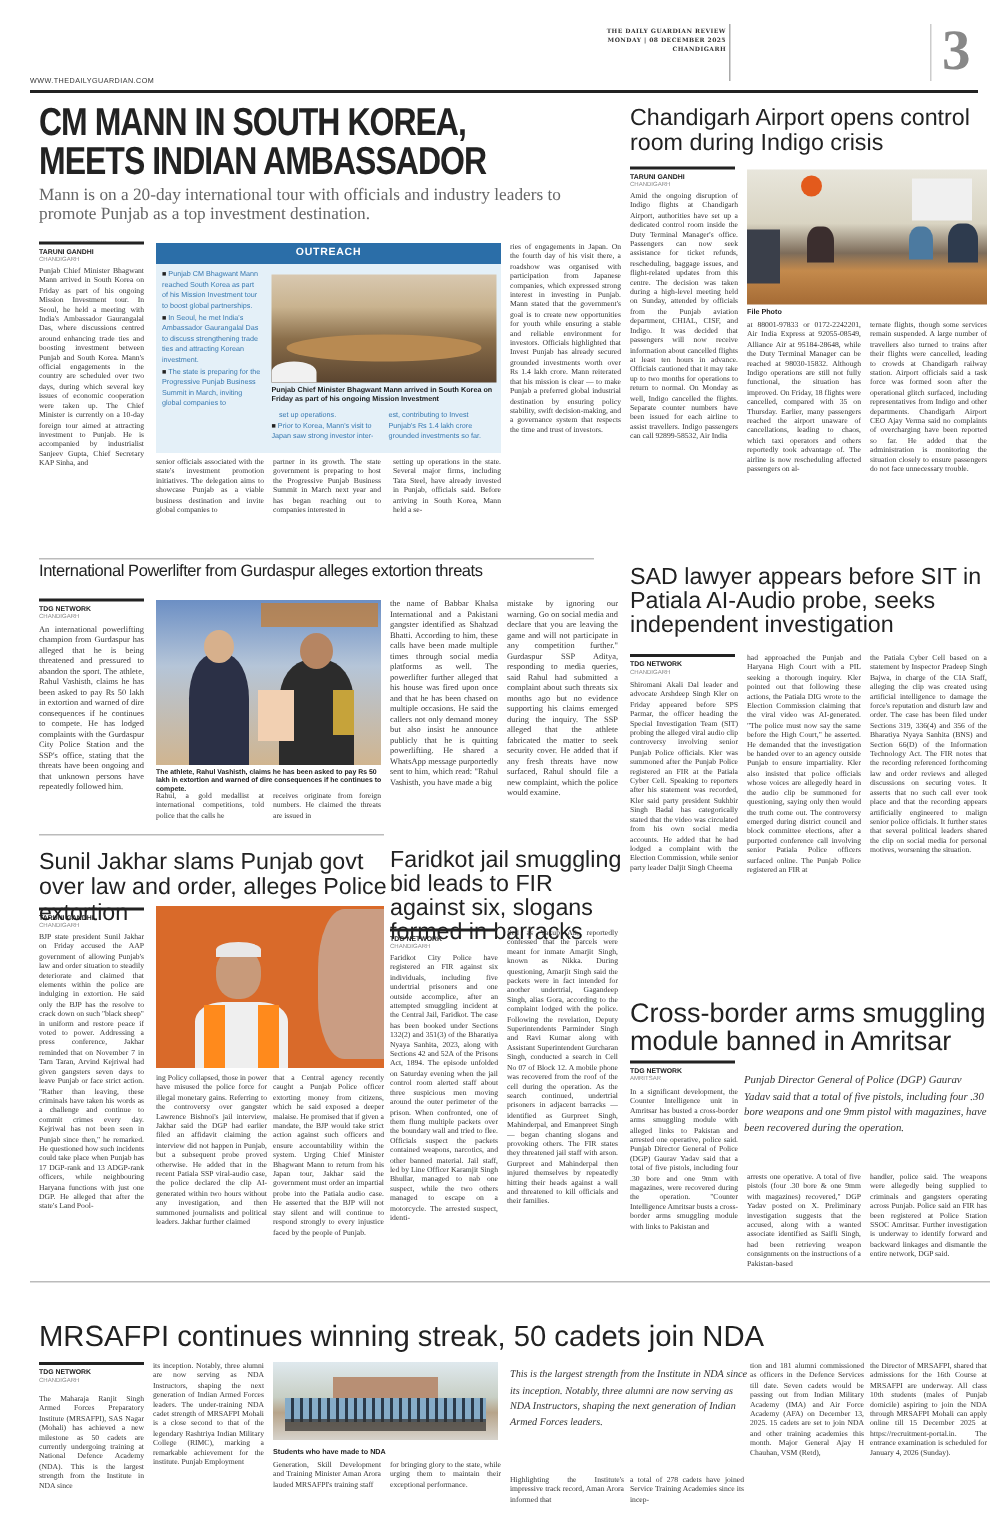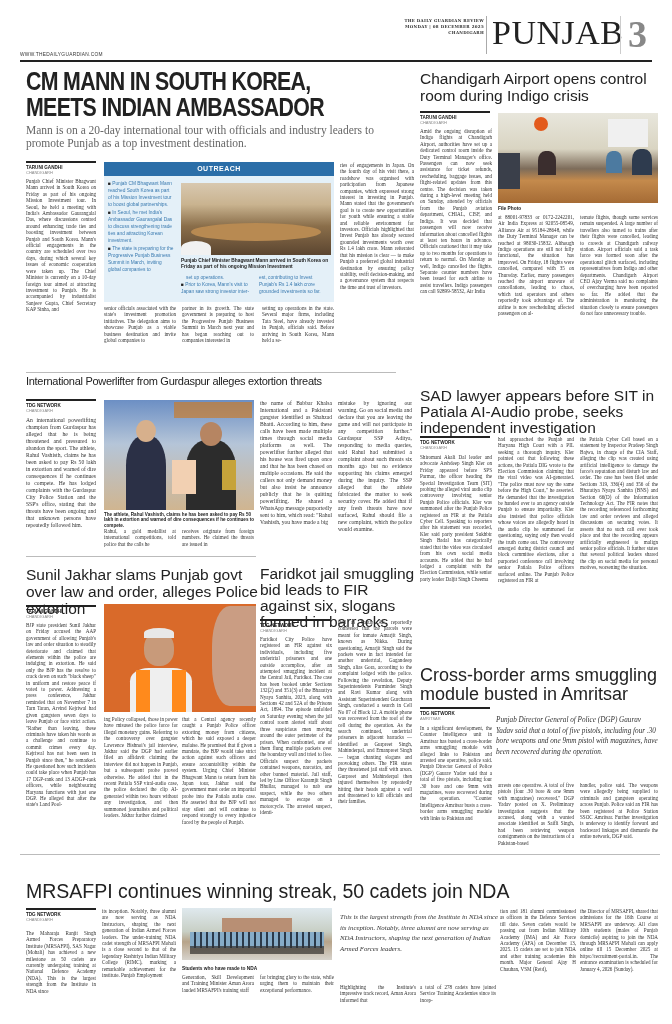--- a/index.html
+++ b/index.html
@@ -18,21 +18,20 @@
 <body>
 
 <div class="abs" style="left:20px;top:0;width:632px;height:62px;border-bottom:2px solid #222;">
   <div class="abs" style="left:0;top:52px;font-family:'Liberation Sans',sans-serif;font-size:4.8px;color:#333;letter-spacing:0.3px;">WWW.THEDAILYGUARDIAN.COM</div>
   <div class="abs" style="left:300px;top:18px;width:164px;text-align:right;font-family:'DejaVu Serif',serif;font-size:4px;line-height:6px;font-weight:bold;color:#333;letter-spacing:0.3px;">
     <div>THE DAILY GUARDIAN REVIEW</div>
     <div>MONDAY | 08 DECEMBER 2025</div>
     <div>CHANDIGARH</div>
   </div>
   <div class="abs" style="left:466px;top:16px;width:1px;height:38px;background:#aaa;"></div>
-  <div class="abs" style="left:472px;top:14px;font-family:'Liberation Serif',serif;font-size:34px;color:#222;letter-spacing:0.5px;">PUNJAB</div>
   <div class="abs" style="left:600px;top:16px;width:1px;height:38px;background:#ccc;"></div>
   <div class="abs" style="left:608px;top:12px;font-family:'Liberation Serif',serif;font-weight:bold;font-size:38px;color:#888;">3</div>
 </div>
 
 <div class="abs hl" style="left:26px;top:68px;width:350px;font-family:'Liberation Sans',sans-serif;font-weight:bold;font-size:26px;line-height:26px;letter-spacing:-0.8px;transform:scaleX(0.82);transform-origin:left top;width:430px;">CM MANN IN SOUTH KOREA, MEETS INDIAN AMBASSADOR</div>
 <div class="abs" style="left:26px;top:124px;width:352px;font-family:'Liberation Serif',serif;font-size:11.5px;line-height:12.5px;color:#666;">Mann is on a 20-day international tour with officials and industry leaders to promote Punjab as a top investment destination.</div>
 <div class="abs byline" style="left:26px;top:161px;width:70px;">
   <div class="n">TARUNI GANDHI</div>
   <div class="l">CHANDIGARH</div>
 </div>
@@ -94,21 +93,21 @@
   <div style="position:absolute;left:96px;top:22px;width:22px;height:24px;background:#b68562;border-radius:50%;"></div>
   <div style="position:absolute;left:68px;top:60px;width:24px;height:34px;background:#f2d0b2;"></div>
   <div style="position:absolute;left:118px;top:60px;width:14px;height:30px;background:#c6a33a;"></div>
 </div>
 <div class="abs cap" style="left:104px;top:512px;width:152px;font-size:4.6px;line-height:5.4px;">The athlete, Rahul Vashisth, claims he has been asked to pay Rs 50 lakh in extortion and warned of dire consequences if he continues to compete.</div>
 <div class="abs txt" style="left:104px;top:528px;width:72px;height:22px;">Rahul, a gold medallist at international competitions, told police that the calls he</div>
 <div class="abs txt" style="left:182px;top:528px;width:72px;height:22px;">receives originate from foreign numbers. He claimed the threats are issued in</div>
 <div class="abs txt" style="left:260px;top:400px;width:72px;height:150px;font-size:5.6px;line-height:7px;">the name of Babbar Khalsa International and a Pakistani gangster identified as Shahzad Bhatti. According to him, these calls have been made multiple times through social media platforms as well. The powerlifter further alleged that his house was fired upon once and that he has been chased on multiple occasions. He said the callers not only demand money but also insist he announce publicly that he is quitting powerlifting. He shared a WhatsApp message purportedly sent to him, which read: "Rahul Vashisth, you have made a big</div>
 <div class="abs txt" style="left:338px;top:400px;width:74px;height:150px;font-size:5.6px;line-height:7px;">mistake by ignoring our warning. Go on social media and declare that you are leaving the game and will not participate in any competition further." Gurdaspur SSP Aditya, responding to media queries, said Rahul had submitted a complaint about such threats six months ago but no evidence supporting his claims emerged during the inquiry. The SSP alleged that the athlete fabricated the matter to seek security cover. He added that if any fresh threats have now surfaced, Rahul should file a new complaint, which the police would examine.</div>
 
-<div class="abs hl" style="left:420px;top:388px;width:240px;font-size:15.5px;line-height:16px;">SAD lawyer appears before SIT in Patiala AI-Audio probe, seeks independent investigation</div>
+<div class="abs hl" style="left:420px;top:377px;width:240px;font-size:15.5px;line-height:16px;">SAD lawyer appears before SIT in Patiala AI-Audio probe, seeks independent investigation</div>
 <div class="abs byline" style="left:420px;top:436px;width:70px;">
   <div class="n">TDG NETWORK</div>
   <div class="l">CHANDIGARH</div>
 </div>
 <div class="abs txt" style="left:420px;top:454px;width:72px;height:186px;">Shiromani Akali Dal leader and advocate Arshdeep Singh Kler on Friday appeared before SPS Parmar, the officer heading the Special Investigation Team (SIT) probing the alleged viral audio clip controversy involving senior Punjab Police officials. Kler was summoned after the Punjab Police registered an FIR at the Patiala Cyber Cell. Speaking to reporters after his statement was recorded, Kler said party president Sukhbir Singh Badal has categorically stated that the video was circulated from his own social media accounts. He added that he had lodged a complaint with the Election Commission, while senior party leader Daljit Singh Cheema</div>
 <div class="abs txt" style="left:498px;top:436px;width:76px;height:204px;">had approached the Punjab and Haryana High Court with a PIL seeking a thorough inquiry. Kler pointed out that following these actions, the Patiala DIG wrote to the Election Commission claiming that the viral video was AI-generated. "The police must now say the same before the High Court," he asserted. He demanded that the investigation be handed over to an agency outside Punjab to ensure impartiality. Kler also insisted that police officials whose voices are allegedly heard in the audio clip be summoned for questioning, saying only then would the truth come out. The controversy emerged during district council and block committee elections, after a purported conference call involving senior Patiala Police officers surfaced online. The Punjab Police registered an FIR at</div>
 <div class="abs txt" style="left:580px;top:436px;width:78px;height:204px;">the Patiala Cyber Cell based on a statement by Inspector Pradeep Singh Bajwa, in charge of the CIA Staff, alleging the clip was created using artificial intelligence to damage the force's reputation and disturb law and order. The case has been filed under Sections 319, 336(4) and 356 of the Bharatiya Nyaya Sanhita (BNS) and Section 66(D) of the Information Technology Act. The FIR notes that the recording referenced forthcoming law and order reviews and alleged discussions on securing votes. It asserts that no such call ever took place and that the recording appears artificially engineered to malign senior police officials. It further states that several political leaders shared the clip on social media for personal motives, worsening the situation.</div>
 
 <div class="abs" style="left:26px;top:556px;width:230px;height:1px;background:#bbb;"></div>
 <div class="abs hl" style="left:26px;top:566px;width:232px;font-size:15.5px;line-height:17px;">Sunil Jakhar slams Punjab govt over law and order, alleges Police extortion</div>
@@ -129,21 +128,21 @@
 <div class="abs txt" style="left:182px;top:716px;width:74px;height:131px;">that a Central agency recently caught a Punjab Police officer extorting money from citizens, which he said exposed a deeper malaise. He promised that if given a mandate, the BJP would take strict action against such officers and ensure accountability within the system. Urging Chief Minister Bhagwant Mann to return from his Japan tour, Jakhar said the government must order an impartial probe into the Patiala audio case. He asserted that the BJP will not stay silent and will continue to respond strongly to every injustice faced by the people of Punjab.</div>
 
 <div class="abs hl" style="left:260px;top:566px;width:160px;font-size:15.5px;line-height:16px;">Faridkot jail smuggling bid leads to FIR against six, slogans formed in barracks</div>
 <div class="abs byline" style="left:260px;top:619px;width:70px;">
   <div class="n">TDG NETWORK</div>
   <div class="l">CHANDIGARH</div>
 </div>
 <div class="abs txt" style="left:260px;top:636px;width:72px;height:211px;">Faridkot City Police have registered an FIR against six individuals, including five undertrial prisoners and one outside accomplice, after an attempted smuggling incident at the Central Jail, Faridkot. The case has been booked under Sections 132(2) and 351(3) of the Bharatiya Nyaya Sanhita, 2023, along with Sections 42 and 52A of the Prisons Act, 1894. The episode unfolded on Saturday evening when the jail control room alerted staff about three suspicious men moving around the outer perimeter of the prison. When confronted, one of them flung multiple packets over the boundary wall and tried to flee. Officials suspect the packets contained weapons, narcotics, and other banned material. Jail staff, led by Line Officer Karamjit Singh Bhullar, managed to nab one suspect, while the two others managed to escape on a motorcycle. The arrested suspect, identi-</div>
 <div class="abs txt" style="left:338px;top:619px;width:74px;height:228px;">fied as Yakub Ali, reportedly confessed that the parcels were meant for inmate Amarjit Singh, known as Nikka. During questioning, Amarjit Singh said the packets were in fact intended for another undertrial, Gagandeep Singh, alias Gora, according to the complaint lodged with the police. Following the revelation, Deputy Superintendents Parminder Singh and Ravi Kumar along with Assistant Superintendent Gurcharan Singh, conducted a search in Cell No 07 of Block 12. A mobile phone was recovered from the roof of the cell during the operation. As the search continued, undertrial prisoners in adjacent barracks — identified as Gurpreet Singh, Mahinderpal, and Emanpreet Singh — began chanting slogans and provoking others. The FIR states they threatened jail staff with arson. Gurpreet and Mahinderpal then injured themselves by repeatedly hitting their heads against a wall and threatened to kill officials and their families.</div>
 
-<div class="abs hl" style="left:420px;top:666px;width:240px;font-size:18px;line-height:19px;">Cross-border arms smuggling module busted in Amritsar</div>
+<div class="abs hl" style="left:420px;top:666px;width:240px;font-size:18px;line-height:19px;">Cross-border arms smuggling module banned in Amritsar</div>
 <div class="abs byline" style="left:420px;top:707px;width:70px;">
   <div class="n">TDG NETWORK</div>
   <div class="l">AMRITSAR</div>
 </div>
 <div class="abs quote" style="left:496px;top:715px;width:162px;font-size:7.2px;line-height:10.5px;">Punjab Director General of Police (DGP) Gaurav Yadav said that a total of five pistols, including four .30 bore weapons and one 9mm pistol with magazines, have been recovered during the operation.</div>
 <div class="abs txt" style="left:420px;top:725px;width:72px;height:122px;">In a significant development, the Counter Intelligence unit in Amritsar has busted a cross-border arms smuggling module with alleged links to Pakistan and arrested one operative, police said. Punjab Director General of Police (DGP) Gaurav Yadav said that a total of five pistols, including four .30 bore and one 9mm with magazines, were recovered during the operation. "Counter Intelligence Amritsar busts a cross-border arms smuggling module with links to Pakistan and</div>
 <div class="abs txt" style="left:498px;top:782px;width:76px;height:65px;">arrests one operative. A total of five pistols (four .30 bore &amp; one 9mm with magazines) recovered," DGP Yadav posted on X. Preliminary investigation suggests that the accused, along with a wanted associate identified as Saifli Singh, had been retrieving weapon consignments on the instructions of a Pakistan-based</div>
 <div class="abs txt" style="left:580px;top:782px;width:78px;height:65px;">handler, police said. The weapons were allegedly being supplied to criminals and gangsters operating across Punjab. Police said an FIR has been registered at Police Station SSOC Amritsar. Further investigation is underway to identify forward and backward linkages and dismantle the entire network, DGP said.</div>
 
 <div class="abs" style="left:20px;top:854px;width:640px;height:1px;background:#bbb;"></div>

